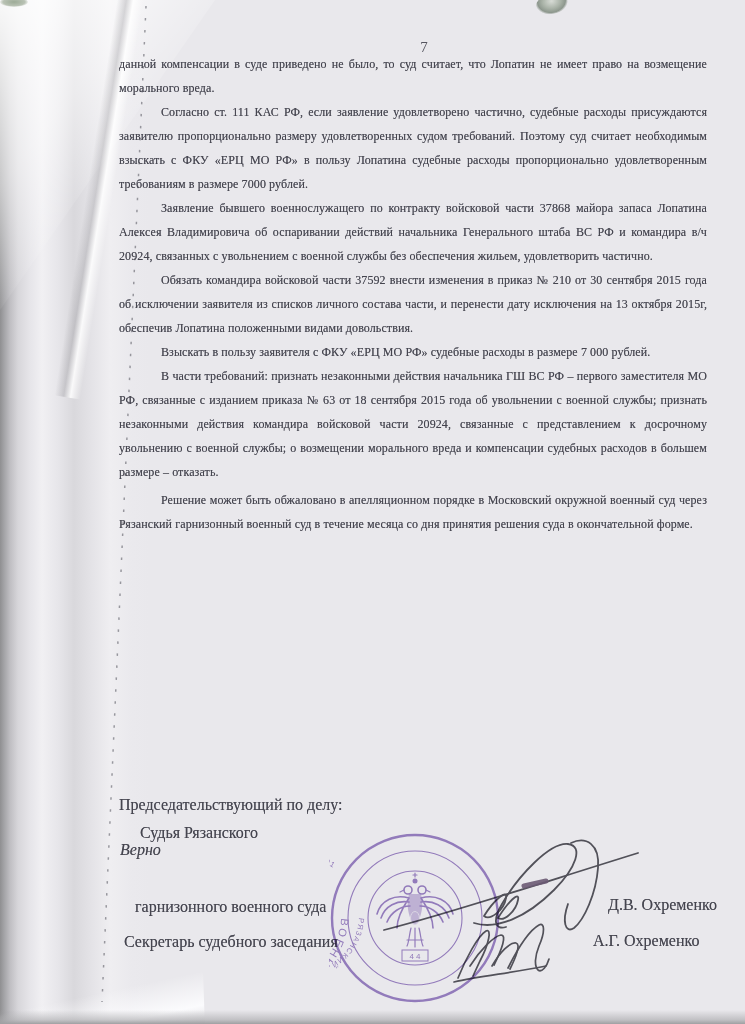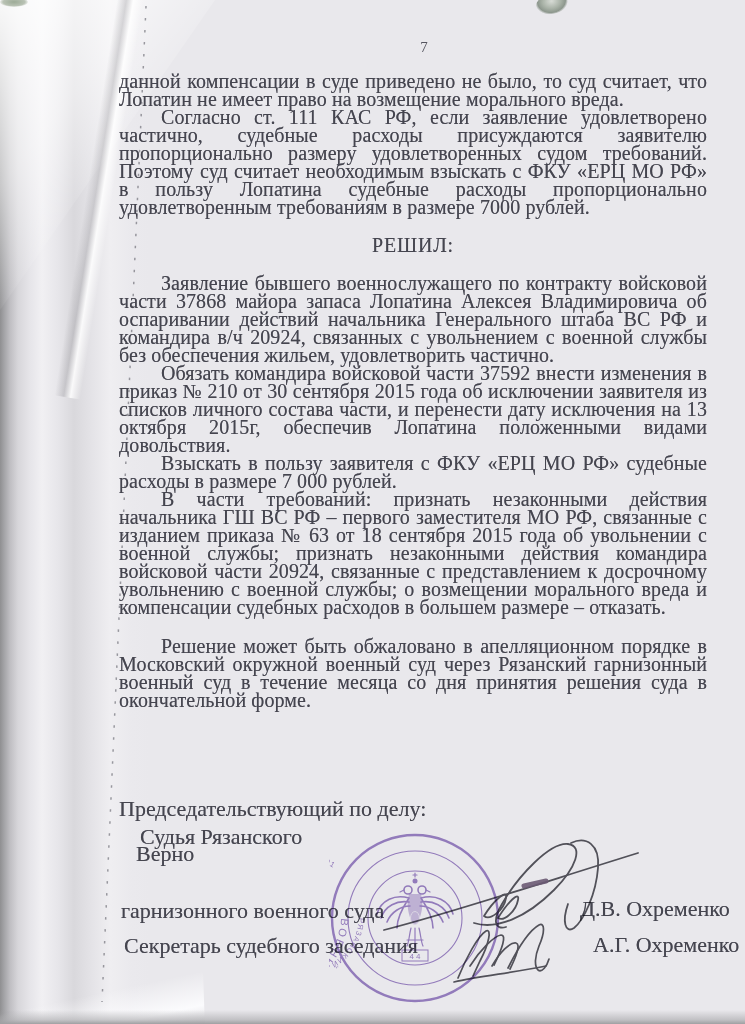--- a/index.html
+++ b/index.html
@@ -44,35 +44,35 @@
     position:absolute; left:536px; top:-6px; width:32px; height:20px; border-radius:50%;
     background:radial-gradient(ellipse at 50% 35%, #d8dcd6 0%, #aab3a8 40%, #8d978d 62%, rgba(141,151,141,0) 74%);
     transform:rotate(-10deg);
   }
   .page-number{
     position:absolute; left:408px; top:39px; width:32px; text-align:center;
     font-size:15px; color:#55555f;
   }
   
   .body{
-    position:absolute; left:119px; top:72px; width:588px;
-    font-size:20px; line-height:18px; letter-spacing:.1px;
+    position:absolute; left:119px; top:52px; width:588px;
+    font-size:12px; line-height:24px; letter-spacing:.1px;
     text-shadow:0 0 .5px rgba(69,69,81,.6);
   }
   .para{margin:0; text-align:justify; text-indent:42px;}
   .para.plain{text-indent:0;}
   .para.heading{text-align:center; text-indent:0; margin:20px 0; letter-spacing:.8px;}
-  .para.spaced{margin-top:21px;}
+  .para.spaced{margin-top:4px;}
   
-  .closing span{position:absolute; font-size:22px; white-space:nowrap; text-shadow:0 0 .5px rgba(69,69,81,.6);}
+  .closing span{position:absolute; font-size:16px; white-space:nowrap; text-shadow:0 0 .5px rgba(69,69,81,.6);}
   .pos-presiding{left:119px; top:796px;}
-  .pos-verno{left:136px; top:841px;}
+  .pos-verno{left:120px; top:841px;font-style:italic;}
   .pos-judge1{left:120px; top:824px;margin-left:20px;}
-  .pos-judge2{left:121px; top:898px;}
-  .pos-judge-name{left:580px; top:896px;}
+  .pos-judge2{left:135px; top:898px;}
+  .pos-judge-name{left:608px; top:896px;}
   .pos-secretary{left:124px; top:933px;}
   .pos-secretary-name{left:593px; top:932px;}
   .stamp-svg{position:absolute; left:329px; top:832px; mix-blend-mode:multiply; opacity:.82;}
   .sig-judge{position:absolute; left:378px; top:826px; mix-blend-mode:multiply;}
   .sig-secretary{position:absolute; left:446px; top:916px; mix-blend-mode:multiply;}
   .dotted-overlay{position:absolute; left:0; top:0; pointer-events:none;}
 </style>
 </head>
 <body>
 
@@ -88,21 +88,20 @@
 
   <svg class="dotted-overlay" width="745" height="1024">
     <line x1="146" y1="6" x2="102" y2="1002" stroke="#5f5f68" stroke-width="1.5" stroke-dasharray="2.5 9.5" opacity="0.6"></line>
   </svg>
 
   <div class="page-number">7</div>
 
   <div class="body">
     <p class="para plain">данной компенсации в суде приведено не было, то суд считает, что Лопатин не имеет право на возмещение морального вреда.</p>
     <p class="para">Согласно ст. 111 КАС РФ, если заявление удовлетворено частично, судебные расходы присуждаются заявителю пропорционально размеру удовлетворенных судом требований. Поэтому суд считает необходимым взыскать с ФКУ «ЕРЦ МО РФ» в пользу Лопатина судебные расходы пропорционально удовлетворенным требованиям в размере 7000 рублей.</p>
-    <p class="para heading">РЕШИЛ:</p>
     <p class="para">Заявление бывшего военнослужащего по контракту войсковой части 37868 майора запаса Лопатина Алексея Владимировича об оспаривании действий начальника Генерального штаба ВС РФ и командира в/ч 20924, связанных с увольнением с военной службы без обеспечения жильем, удовлетворить частично.</p>
     <p class="para">Обязать командира войсковой части 37592 внести изменения в приказ № 210 от 30 сентября 2015 года об исключении заявителя из списков личного состава части, и перенести дату исключения на 13 октября 2015г, обеспечив Лопатина положенными видами довольствия.</p>
     <p class="para">Взыскать в пользу заявителя с ФКУ «ЕРЦ МО РФ» судебные расходы в размере 7 000 рублей.</p>
     <p class="para">В части требований: признать незаконными действия начальника ГШ ВС РФ – первого заместителя МО РФ, связанные с изданием приказа № 63 от 18 сентября 2015 года об увольнении с военной службы; признать незаконными действия командира войсковой части 20924, связанные с представлением к досрочному увольнению с военной службы; о возмещении морального вреда и компенсации судебных расходов в большем размере – отказать.</p>
     <p class="para spaced">Решение может быть обжаловано в апелляционном порядке в Московский окружной военный суд через Рязанский гарнизонный военный суд в течение месяца со дня принятия решения суда в окончательной форме.</p>
   </div>
 
   <div class="closing">
     <span class="pos-presiding">Председательствующий по делу:</span>
     <span class="pos-verno">Верно</span>

